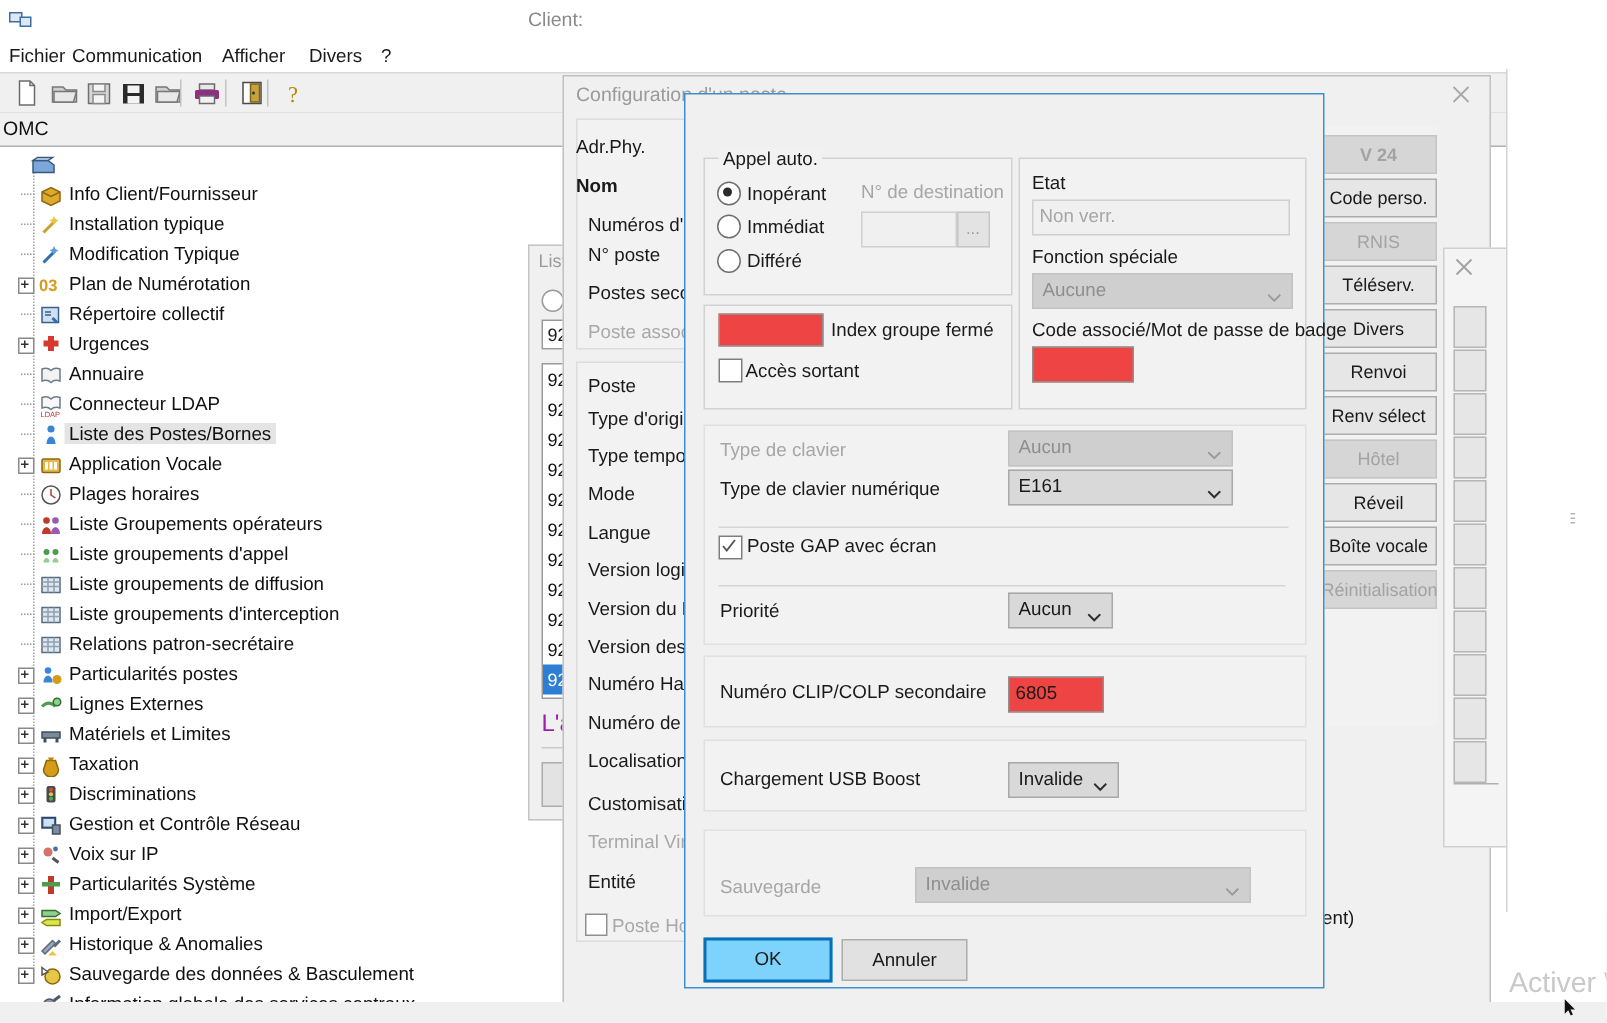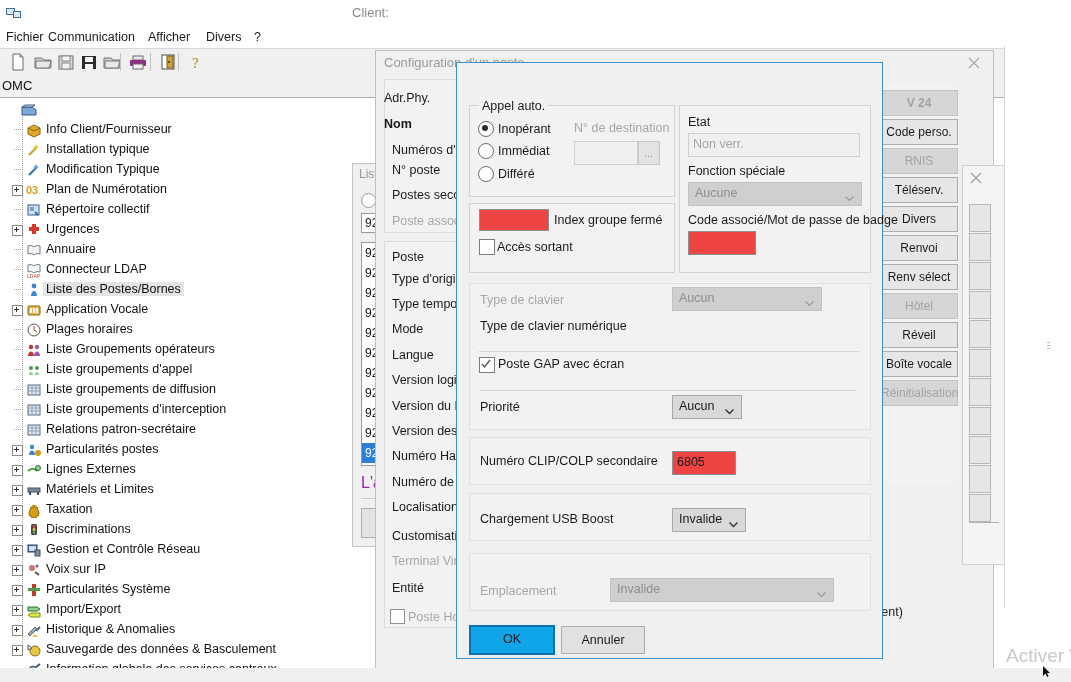--- a/index.html
+++ b/index.html
@@ -117,21 +117,21 @@
   #modal .combo.dis{background:#cfcfcf;border-color:#c2c2c2;}
   #modal .combo .arrow{position:absolute;right:7px;top:8px;width:9px;height:6px;}
   #modal .radio{position:absolute;width:14px;height:14px;border:1px solid #6d6d6d;border-radius:50%;background:#fff;}
   #modal .radio.on:after{content:"";position:absolute;left:3px;top:3px;width:6px;height:6px;border-radius:50%;background:#2b2b2b;}
   #modal .check{position:absolute;width:14px;height:14px;border:1px solid #7d7d7d;background:#fff;}
   #modal .hr{position:absolute;height:1px;background:#d5d5d5;}
   #modal .dotbtn{position:absolute;width:20px;height:22px;background:#e3e3e3;border:1px solid #c6c6c6;}
   #modal .dotbtn span{position:absolute;left:5px;top:5px;font-size:11px;color:#9a9a9a;}
   #modal .btn{position:absolute;width:82px;height:26px;background:#e1e1e1;border:1px solid #adadad;
               text-align:center;line-height:26px;font-size:12.5px;color:#1a1a1a;}
-  #modal .btn.default{border:2px solid #0a6fb5;background:#0ea5e9;line-height:24px;}
+  #modal .btn.default{border:2px solid #0a6fb5;background:#7dd3fc;line-height:24px;}
 </style>
 </head>
 <body>
 
 <div id="app-window">
 
   <div id="titlebar">
     <span class="tb-icon">
       <svg width="16" height="14" viewBox="0 0 16 14">
         <rect x="0" y="2" width="9" height="7" fill="#3b6ea5"></rect>
@@ -628,20 +628,28 @@
     <span class="lbl dis" style="left:23px;top:230px;">Type de clavier</span>
     <span class="combo dis" style="left:215px;top:224px;width:148px;">
       <span class="cv dis">Aucun</span>
       <span class="arrow">
         <svg width="9" height="6" viewBox="0 0 9 6">
             <path d="M0.5 0.5 L4.5 4.5 L8.5 0.5" stroke="#9a9a9a" fill="none" stroke-width="1.2"></path>
           </svg>
       </span>
     </span>
     <span class="lbl" style="left:23px;top:256px;">Type de clavier numérique</span>
+    <span class="combo" style="left:215px;top:250px;width:148px;">
+      <span class="cv">E161</span>
+      <span class="arrow">
+        <svg width="9" height="6" viewBox="0 0 9 6">
+            <path d="M0.5 0.5 L4.5 4.5 L8.5 0.5" stroke="#2f2f2f" fill="none" stroke-width="1.3"></path>
+          </svg>
+      </span>
+    </span>
     <span class="hr" style="left:22px;top:288px;width:380px;"></span>
     <span class="check" style="left:22px;top:294px;">
       <svg width="12" height="12" viewBox="0 0 12 12" style="position:absolute;left:0;top:0;">
           <path d="M2 6 L4.5 9 L10 2" stroke="#555" stroke-width="1.3" fill="none"></path>
         </svg>
     </span>
     <span class="lbl" style="left:41px;top:294px;">Poste GAP avec écran</span>
     <span class="hr" style="left:22px;top:327px;width:378px;"></span>
     <span class="lbl" style="left:23px;top:337px;">Priorité</span>
     <span class="combo" style="left:215px;top:332px;width:68px;">
@@ -664,21 +672,21 @@
     <span class="combo" style="left:215px;top:445px;width:72px;">
       <span class="cv">Invalide</span>
       <span class="arrow">
         <svg width="9" height="6" viewBox="0 0 9 6">
             <path d="M0.5 0.5 L4.5 4.5 L8.5 0.5" stroke="#2f2f2f" fill="none" stroke-width="1.3"></path>
           </svg>
       </span>
     </span>
 
     <div class="panel" style="left:12px;top:490px;width:400px;height:56px;"></div>
-    <span class="lbl dis" style="left:23px;top:521px;">Emplacement</span>
+    <span class="lbl dis" style="left:23px;top:521px;">Sauvegarde</span>
     <span class="combo dis" style="left:153px;top:515px;width:222px;">
       <span class="cv dis">Invalide</span>
       <span class="arrow">
         <svg width="9" height="6" viewBox="0 0 9 6">
             <path d="M0.5 0.5 L4.5 4.5 L8.5 0.5" stroke="#9a9a9a" fill="none" stroke-width="1.2"></path>
           </svg>
       </span>
     </span>
 
     <div class="btn default" style="left:12px;top:562px;">OK</div>

